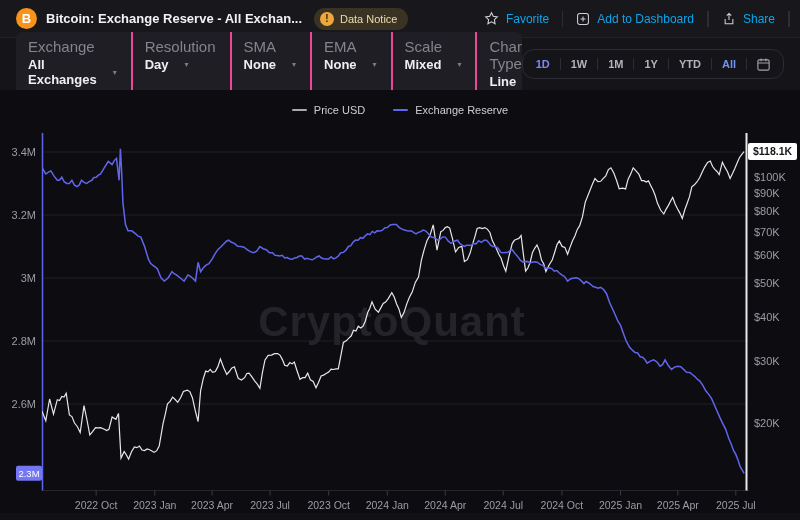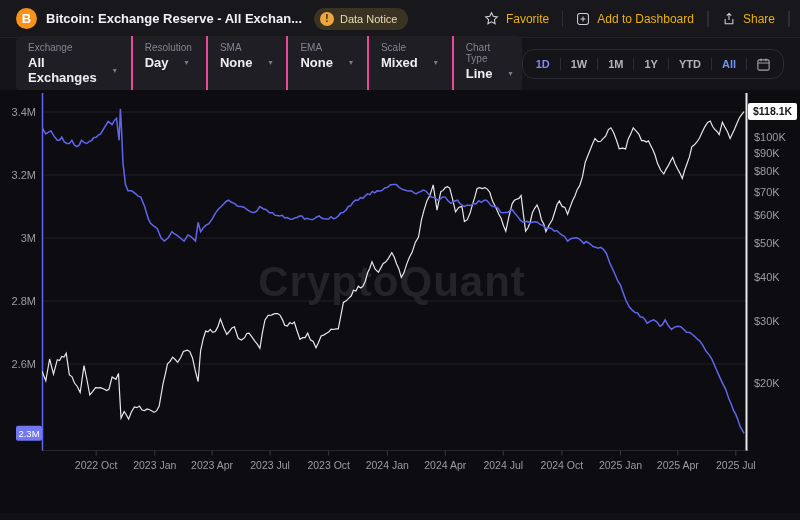--- a/index.html
+++ b/index.html
@@ -13,32 +13,32 @@
   .btc-icon { width:21px; height:21px; border-radius:50%; background:#f7931a; color:#fff;
               display:flex; align-items:center; justify-content:center; font-size:13px; font-weight:bold;
               flex:0 0 auto; }
   .title { color:#f2f2f4; font-size:13px; font-weight:bold; margin-left:9px; white-space:nowrap; }
   .notice-pill { display:flex; align-items:center; gap:6px; background:#3a3323; border-radius:999px;
                  padding:4px 11px 4px 6px; margin-left:12px; cursor:pointer; }
   .notice-ico { width:14px; height:14px; border-radius:50%; background:#efa73c; color:#2a2212;
                 font-size:10px; font-weight:bold; display:flex; align-items:center; justify-content:center; }
   .notice-txt { color:#eedcb0; font-size:11px; font-weight:normal; }
   .hspacer { flex:1; }
-  .hbtn { display:flex; align-items:center; gap:7px; color:#eab308; font-size:12px; padding:0 13px;
+  .hbtn { display:flex; align-items:center; gap:7px; color:#0ea5e9; font-size:12px; padding:0 13px;
           height:22px; cursor:pointer; white-space:nowrap; }
   .hbtn svg { stroke:#cfcfd5; }
   .hsep { width:1px; height:16px; background:#2d2d34; }
 
   
   .toolbar { position:absolute; top:38px; left:0; width:800px; height:52px; background:#141419;
              display:flex; align-items:center; justify-content:space-between; padding:0 16px; }
   .controls { display:flex; background:#1e1e24; border-radius:6px; overflow:hidden; }
   .ctrl { padding:6px 14px 7px 12px; border-left:2px solid #ec4899; cursor:pointer; }
   .ctrl:first-child { border-left:none; }
-  .ctrl-label { font-size:10px; color:#84848e; margin-bottom:2px; }
+  .ctrl-label { font-size:15px; color:#84848e; margin-bottom:2px; }
   .ctrl-value { font-size:13px; color:#efeff2; font-weight:bold; display:flex; align-items:center; gap:16px; }
   .caret { font-size:8px; color:#7b7b85; }
   .ranges { display:flex; align-items:center; border:1px solid #2c2c34; border-radius:12px;
             height:30px; padding:0 3px; }
   .rng { font-size:11px; font-weight:bold; color:#b3b3bc; padding:0 10px; cursor:pointer; }
   .rng.active-indigo { color:#8486f6; }
   .rng.active-blue { color:#6f94f6; }
   .rsep { width:1px; height:12px; background:#2c2c34; }
   .cal-btn { padding:0 9px; cursor:pointer; display:flex; align-items:center; }
   .cal-btn svg { stroke:#a3a3ad; }
@@ -154,20 +154,30 @@
       <span class="cal-btn">
         <svg width="15" height="15" viewBox="0 0 16 16" fill="none" stroke-width="1.2">
           <rect x="2" y="3" width="12" height="11" rx="1.5"></rect>
             <path d="M2 6.4h12M5.4 1.6v2.8M10.6 1.6v2.8"></path>
         </svg>
       </span>
     </div>
   </div>
 
   <div class="chart-section">
+    <div class="legend">
+      <div class="legend-item">
+        <span class="legend-swatch" id="sw0" style="background: rgb(169, 169, 176);"></span>
+        <span class="legend-label">Price USD</span>
+      </div>
+      <div class="legend-item">
+        <span class="legend-swatch" id="sw1" style="background: rgb(97, 101, 238);"></span>
+        <span class="legend-label">Exchange Reserve</span>
+      </div>
+    </div>
     <svg id="chart-svg" width="800" height="390" viewBox="0 0 800 390">
         <line x1="42" x2="746" y1="22.00000000000003" y2="22.00000000000003" stroke="#1e1e24" stroke-width="1"></line>
         <line x1="42" x2="746" y1="84.99999999999994" y2="84.99999999999994" stroke="#1e1e24" stroke-width="1"></line>
         <line x1="42" x2="746" y1="148" y2="148" stroke="#1e1e24" stroke-width="1"></line>
         <line x1="42" x2="746" y1="211.00000000000006" y2="211.00000000000006" stroke="#1e1e24" stroke-width="1"></line>
         <line x1="42" x2="746" y1="274" y2="274" stroke="#1e1e24" stroke-width="1"></line>
         <text x="392" y="206" text-anchor="middle" fill="#232329" font-size="42" font-weight="bold" letter-spacing="1">CryptoQuant</text>
         <line x1="42" x2="749" y1="360.5" y2="360.5" stroke="#26262c" stroke-width="1"></line>
         <line x1="96.15384615384616" x2="96.15384615384616" y1="360.5" y2="365.5" stroke="#3a3a42" stroke-width="1"></line>
         <text x="96.15384615384616" y="379" text-anchor="middle" fill="#9b9ba4" font-size="10.5">2022 Oct</text>

